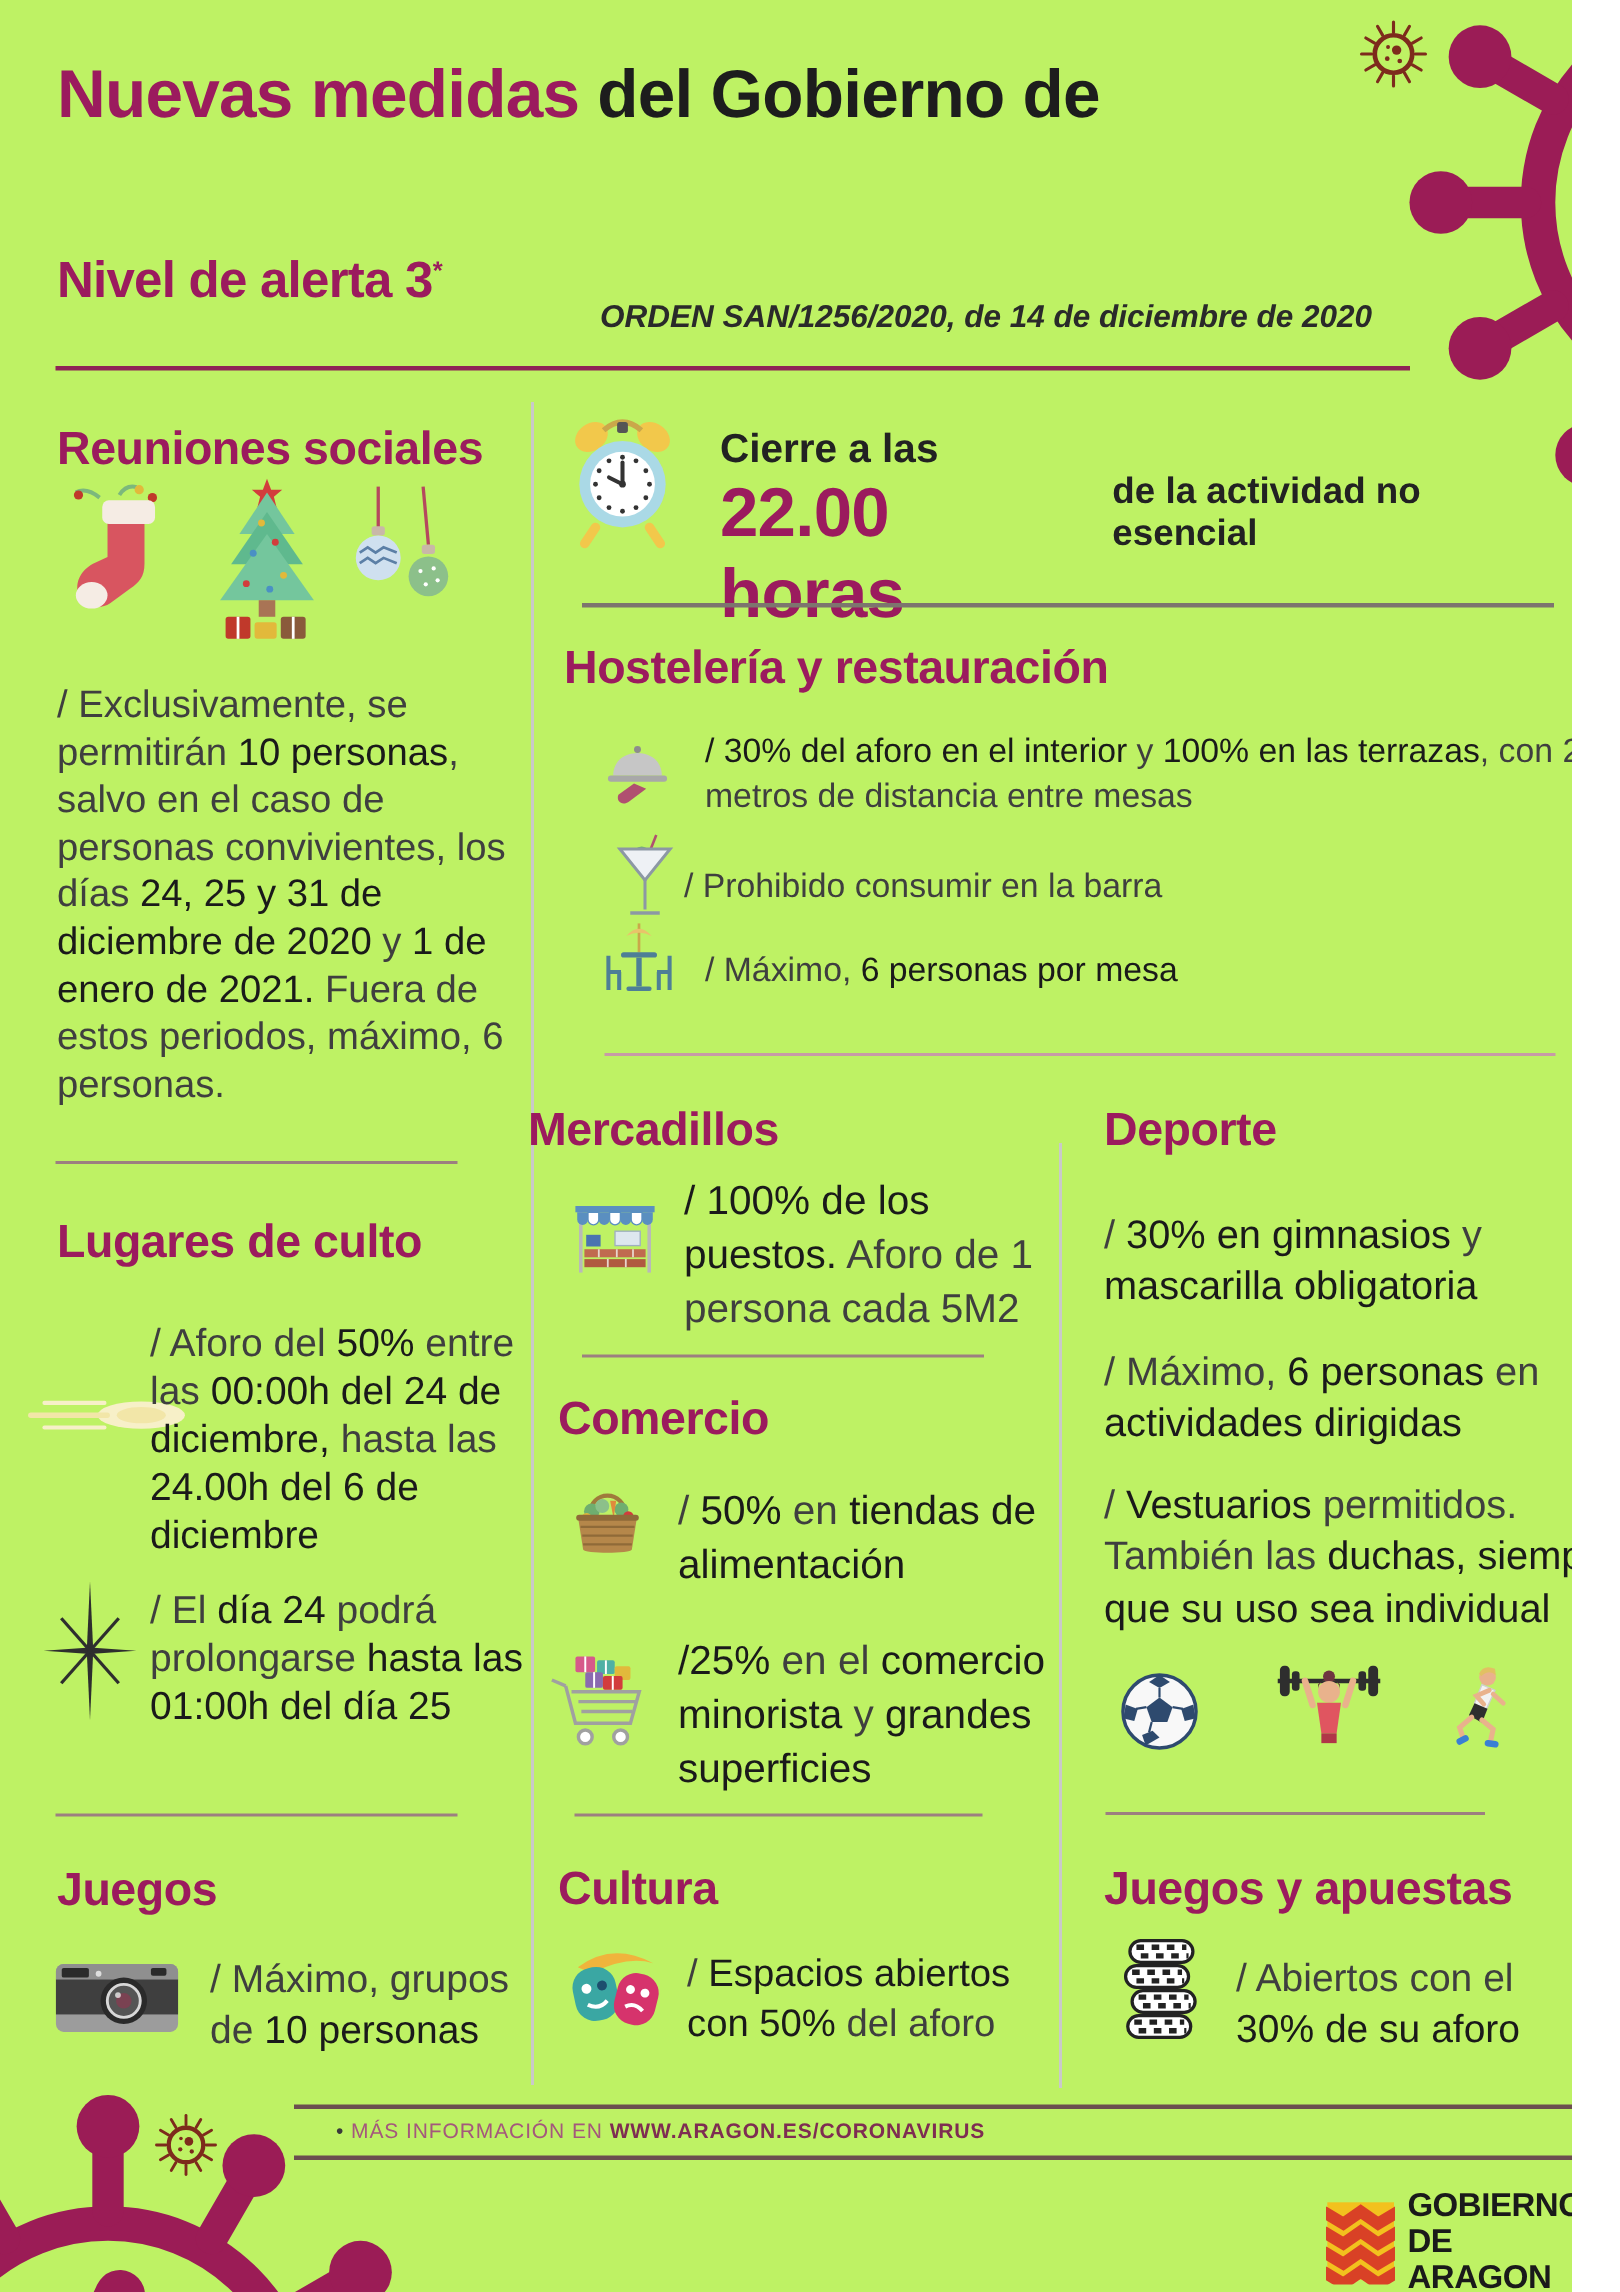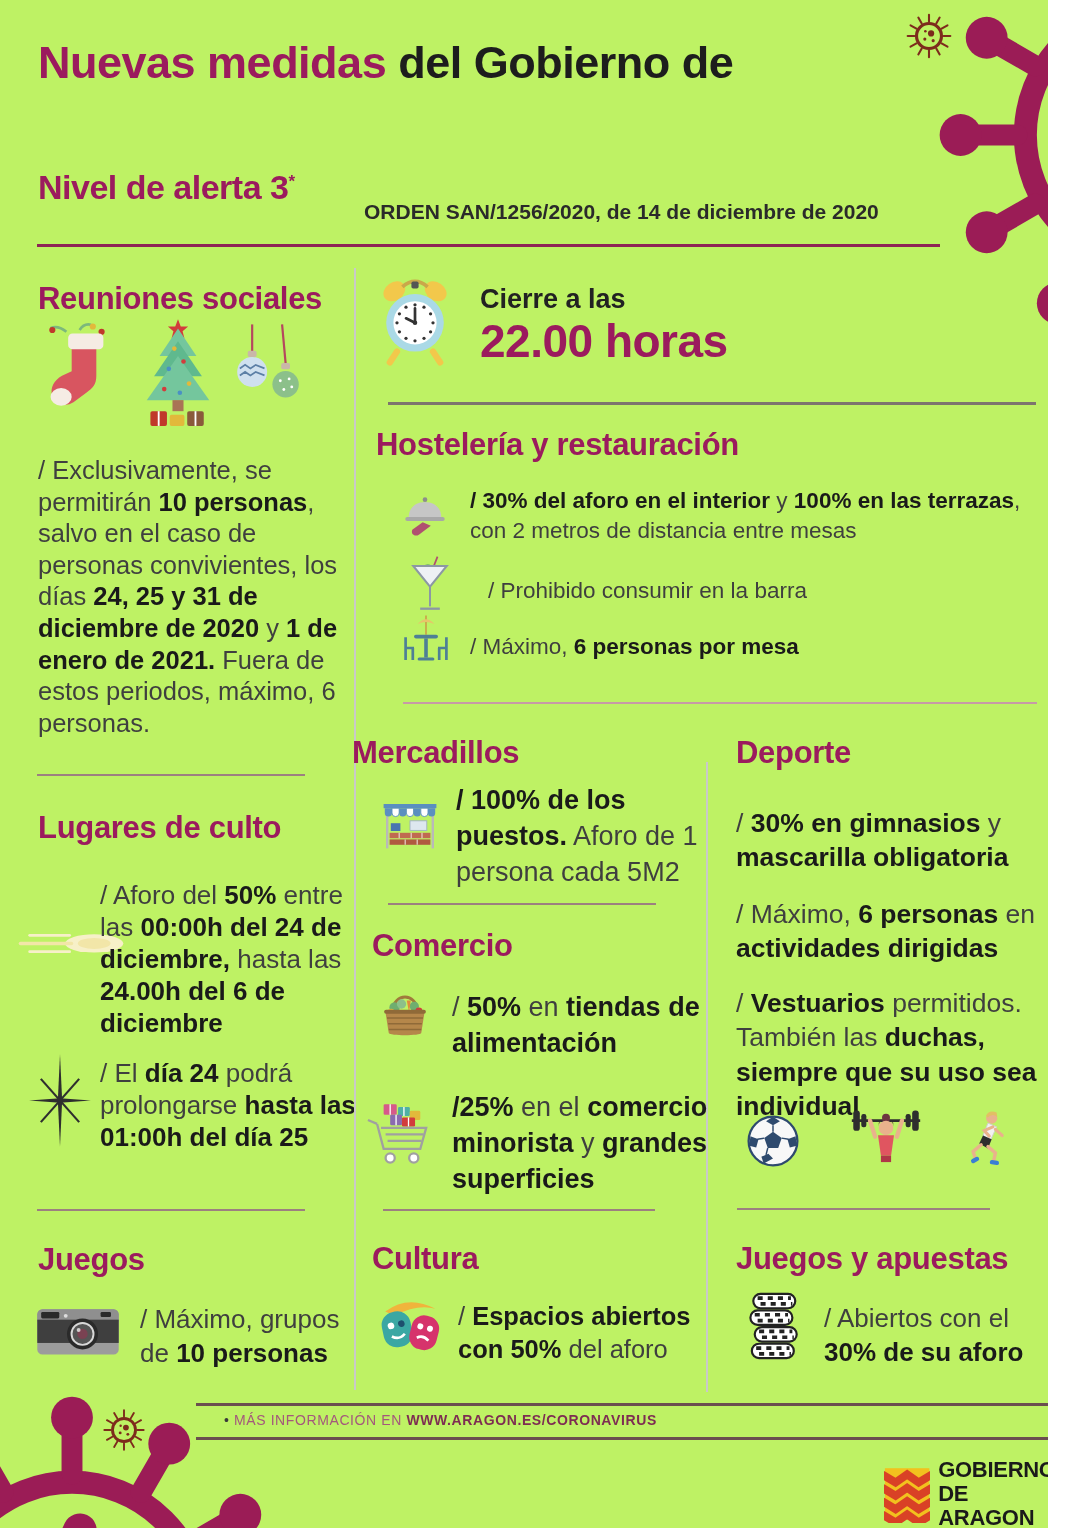--- a/index.html
+++ b/index.html
@@ -7,31 +7,31 @@
   --divider:#c9c9c9; --separator:#9c8080; --footer-line:#6b4f4f;
   --virus:#9b1c56; --virus-small:#7d2b1c;
 }
 *{margin:0;padding:0;box-sizing:border-box}
 html,body{background:#ffffff}
 body{width:1080px;height:1528px;font-family:"Liberation Sans","DejaVu Sans",sans-serif;color:var(--body)}
 .page{position:relative;width:1048px;height:1528px;overflow:hidden;background:#bef264}
 .abs{position:absolute}
 .sec-title{position:absolute;font-size:31px;font-weight:800;color:var(--accent);letter-spacing:-.3px}
 .rich{color:var(--body)}
-.rich b{color:var(--bold-dark);font-weight:700}
+.rich b{color:var(--bold-dark);font-weight:400}
 .sep{position:absolute;height:2px;background:var(--separator)}
 .vline{position:absolute;width:2px;background:var(--divider)}
 .hrule{position:absolute;background:var(--footer-line)}
 
 .title{left:38px;top:36px;font-size:45px;font-weight:800;line-height:1.22;letter-spacing:-.5px}
 .t-accent{color:var(--accent);font-weight:800}
 .t-dark{color:var(--title-dark);font-weight:600}
 .alert{left:38px;top:168px;font-size:34px;font-weight:700;color:var(--accent);letter-spacing:-.5px}
 .sup{font-size:50%;vertical-align:super}
-.order{left:364px;top:200px;font-size:21px;font-weight:700;color:#2a2a2a}
+.order{left:400px;top:200px;font-size:21px;font-style:italic;font-weight:700;color:#2a2a2a}
 .hr-header{left:37px;top:244px;width:903px;height:3px;background:#8e2456}
 
 .reuniones-title{left:38px;top:281px}
 .ic-stocking{left:40px;top:318px}
 .ic-tree{left:132px;top:314px}
 .ic-baubles{left:224px;top:320px}
 .reuniones-body{left:38px;top:455px;width:300px;font-size:25.5px;line-height:1.24}
 .sep-reuniones{left:37px;top:774px;width:268px}
 .lugares-title{left:38px;top:810px}
 .ic-comet{left:16px;top:918px}
@@ -49,21 +49,21 @@
 .ic-clock{left:370px;top:276px}
 .cierre-intro{left:480px;top:284px;font-size:27px;font-weight:700;color:#222}
 .cierre-row{left:480px;top:314px;display:flex;align-items:flex-start}
 .cierre-time{font-size:46px;font-weight:800;color:var(--accent);letter-spacing:-.5px}
 .cierre-scope{font-size:24.5px;font-weight:700;color:#222;margin-left:16px;padding-bottom:7px}
 .sep-cierre{left:388px;top:402px;width:648px;background:#7d756e;height:2.5px}
 .hosteleria-title{left:376px;top:427px}
 .ic-cloche{left:396px;top:486px}
 .host-item1{left:470px;top:486px;width:590px;font-size:22.5px;line-height:1.32}
 .ic-cocktail{left:404px;top:545px}
-.host-item2{left:488px;top:578px;width:560px;font-size:22.5px}
+.host-item2{left:456px;top:578px;width:560px;font-size:22.5px}
 .ic-table{left:390px;top:612px}
 .host-item3{left:470px;top:634px;width:560px;font-size:22.5px}
 .sep-hosteleria{left:403px;top:702px;width:634px;background:#c79ba6}
 .mercadillos-title{left:352px;top:735px}
 .ic-stall{left:380px;top:795px}
 .merc-item{left:456px;top:783px;width:252px;font-size:27px;line-height:1.33}
 .sep-mercadillos{left:388px;top:903px;width:268px}
 .comercio-title{left:372px;top:928px}
 .ic-basket{left:376px;top:985px}
 .com-item1{left:452px;top:990px;width:264px;font-size:27px;line-height:1.33}
@@ -326,20 +326,21 @@
           <circle cx="60" cy="34.7" r="1.8"></circle>
           <circle cx="67.3" cy="42" r="1.8"></circle>
       </g>
       <line x1="50" y1="52" x2="50" y2="36" stroke="#333" stroke-width="3" stroke-linecap="round"></line>
       <line x1="50" y1="52" x2="40" y2="47" stroke="#333" stroke-width="3" stroke-linecap="round"></line>
       <circle cx="50" cy="52" r="2.5" fill="#333"></circle>
     </svg>
     <div class="abs cierre-intro">Cierre a las</div>
     <div class="abs cierre-row">
       <span class="cierre-time">22.00 horas</span>
+      <span class="cierre-scope">de la actividad no esencial</span>
     </div>
     <div class="sep sep-cierre"></div>
   </section>
 
   <section>
     <h2 class="sec-title hosteleria-title">Hostelería y restauración</h2>
 
     <svg class="abs ic-cloche" width="58" height="54" viewBox="0 0 100 90">
       <circle cx="50" cy="22" r="4" fill="#8d8d8d"></circle>
       <path d="M22 52 C22 36 34 26 50 26 C66 26 78 36 78 52 Z" fill="#c6c6c6"></path>

